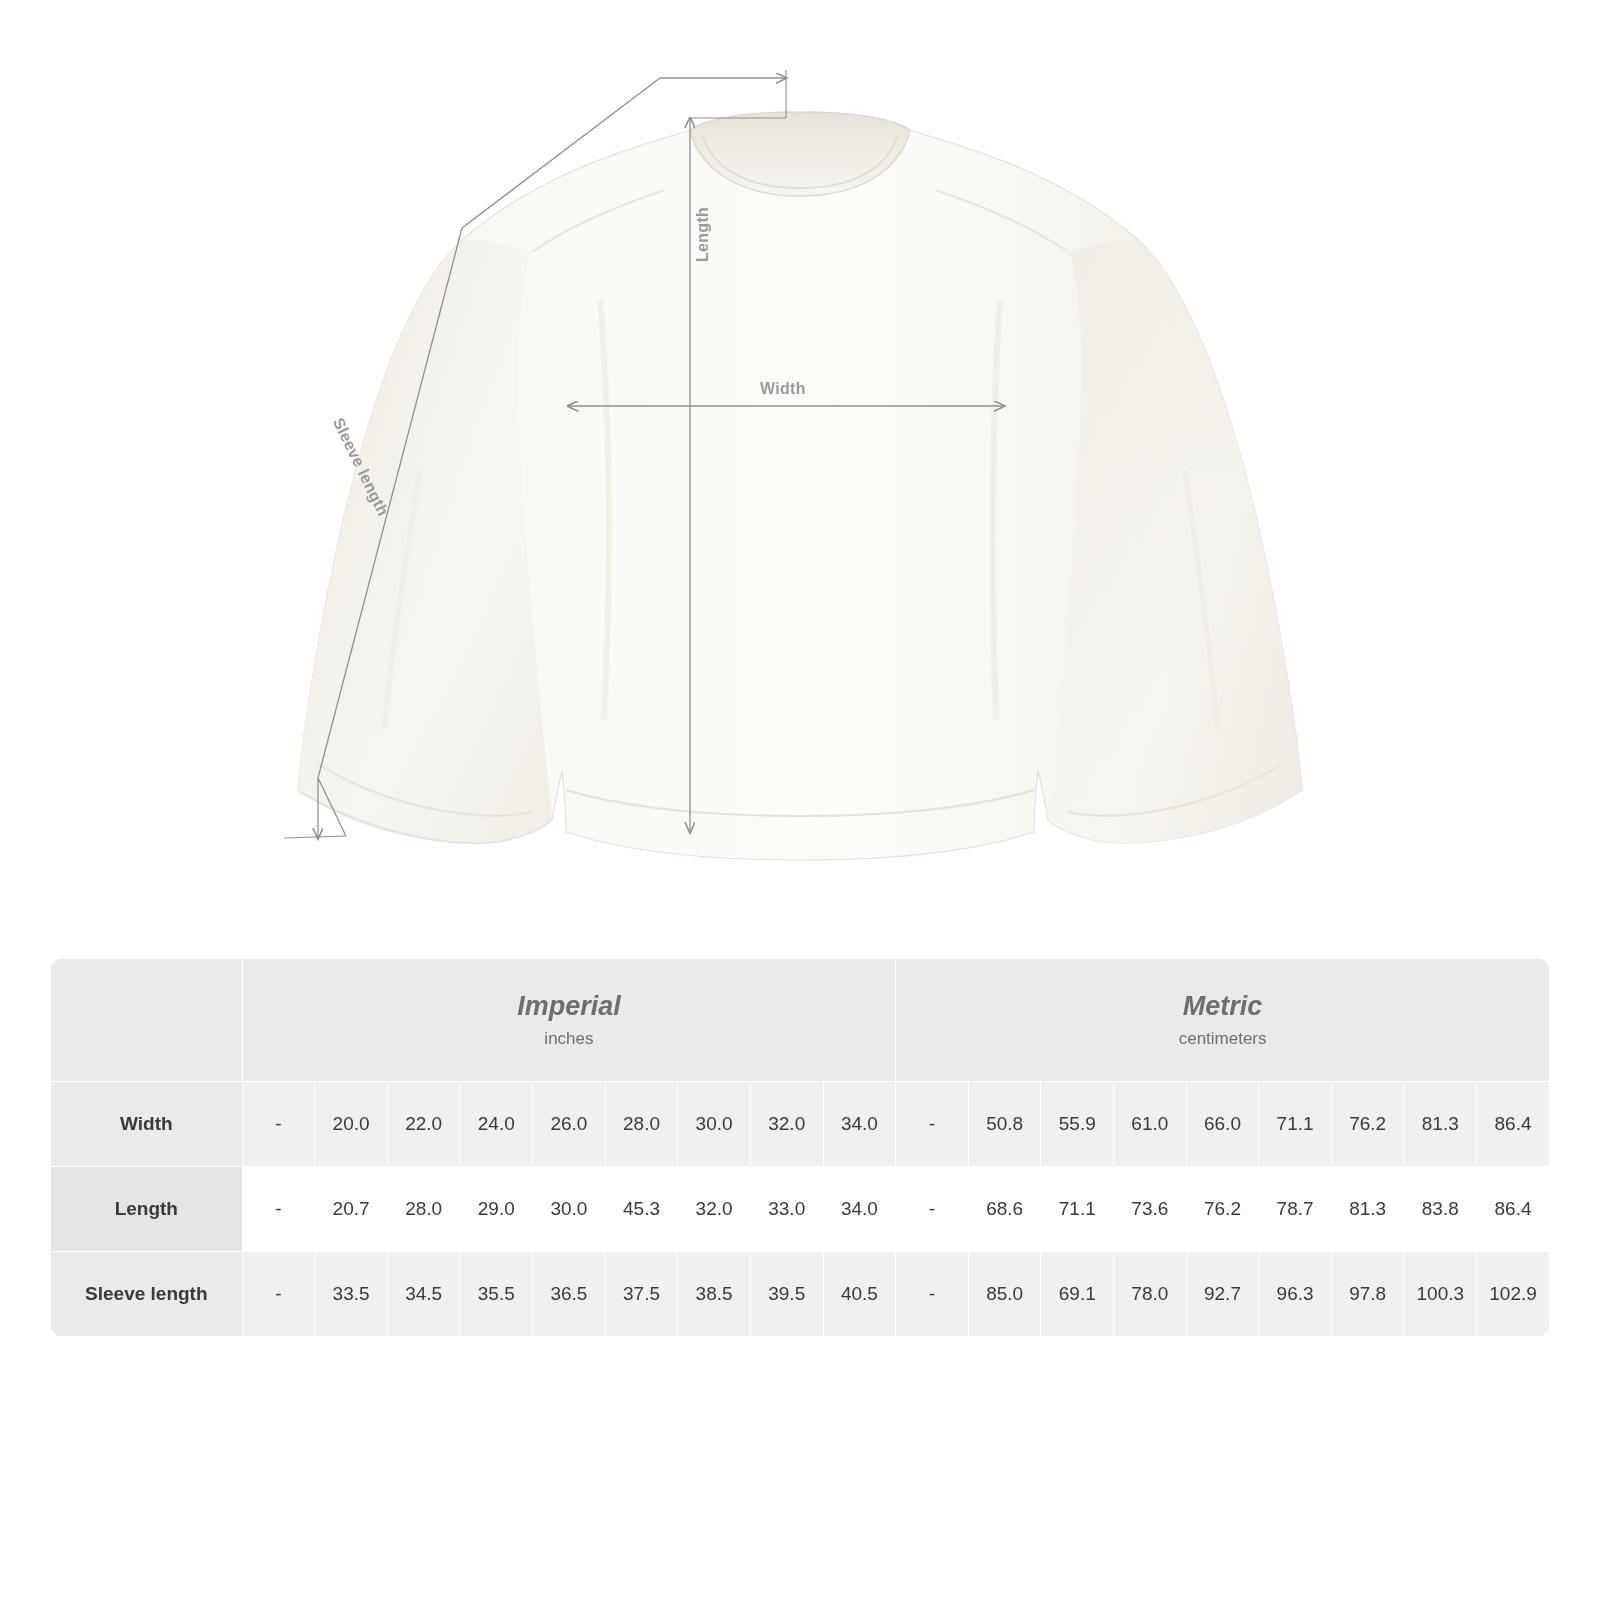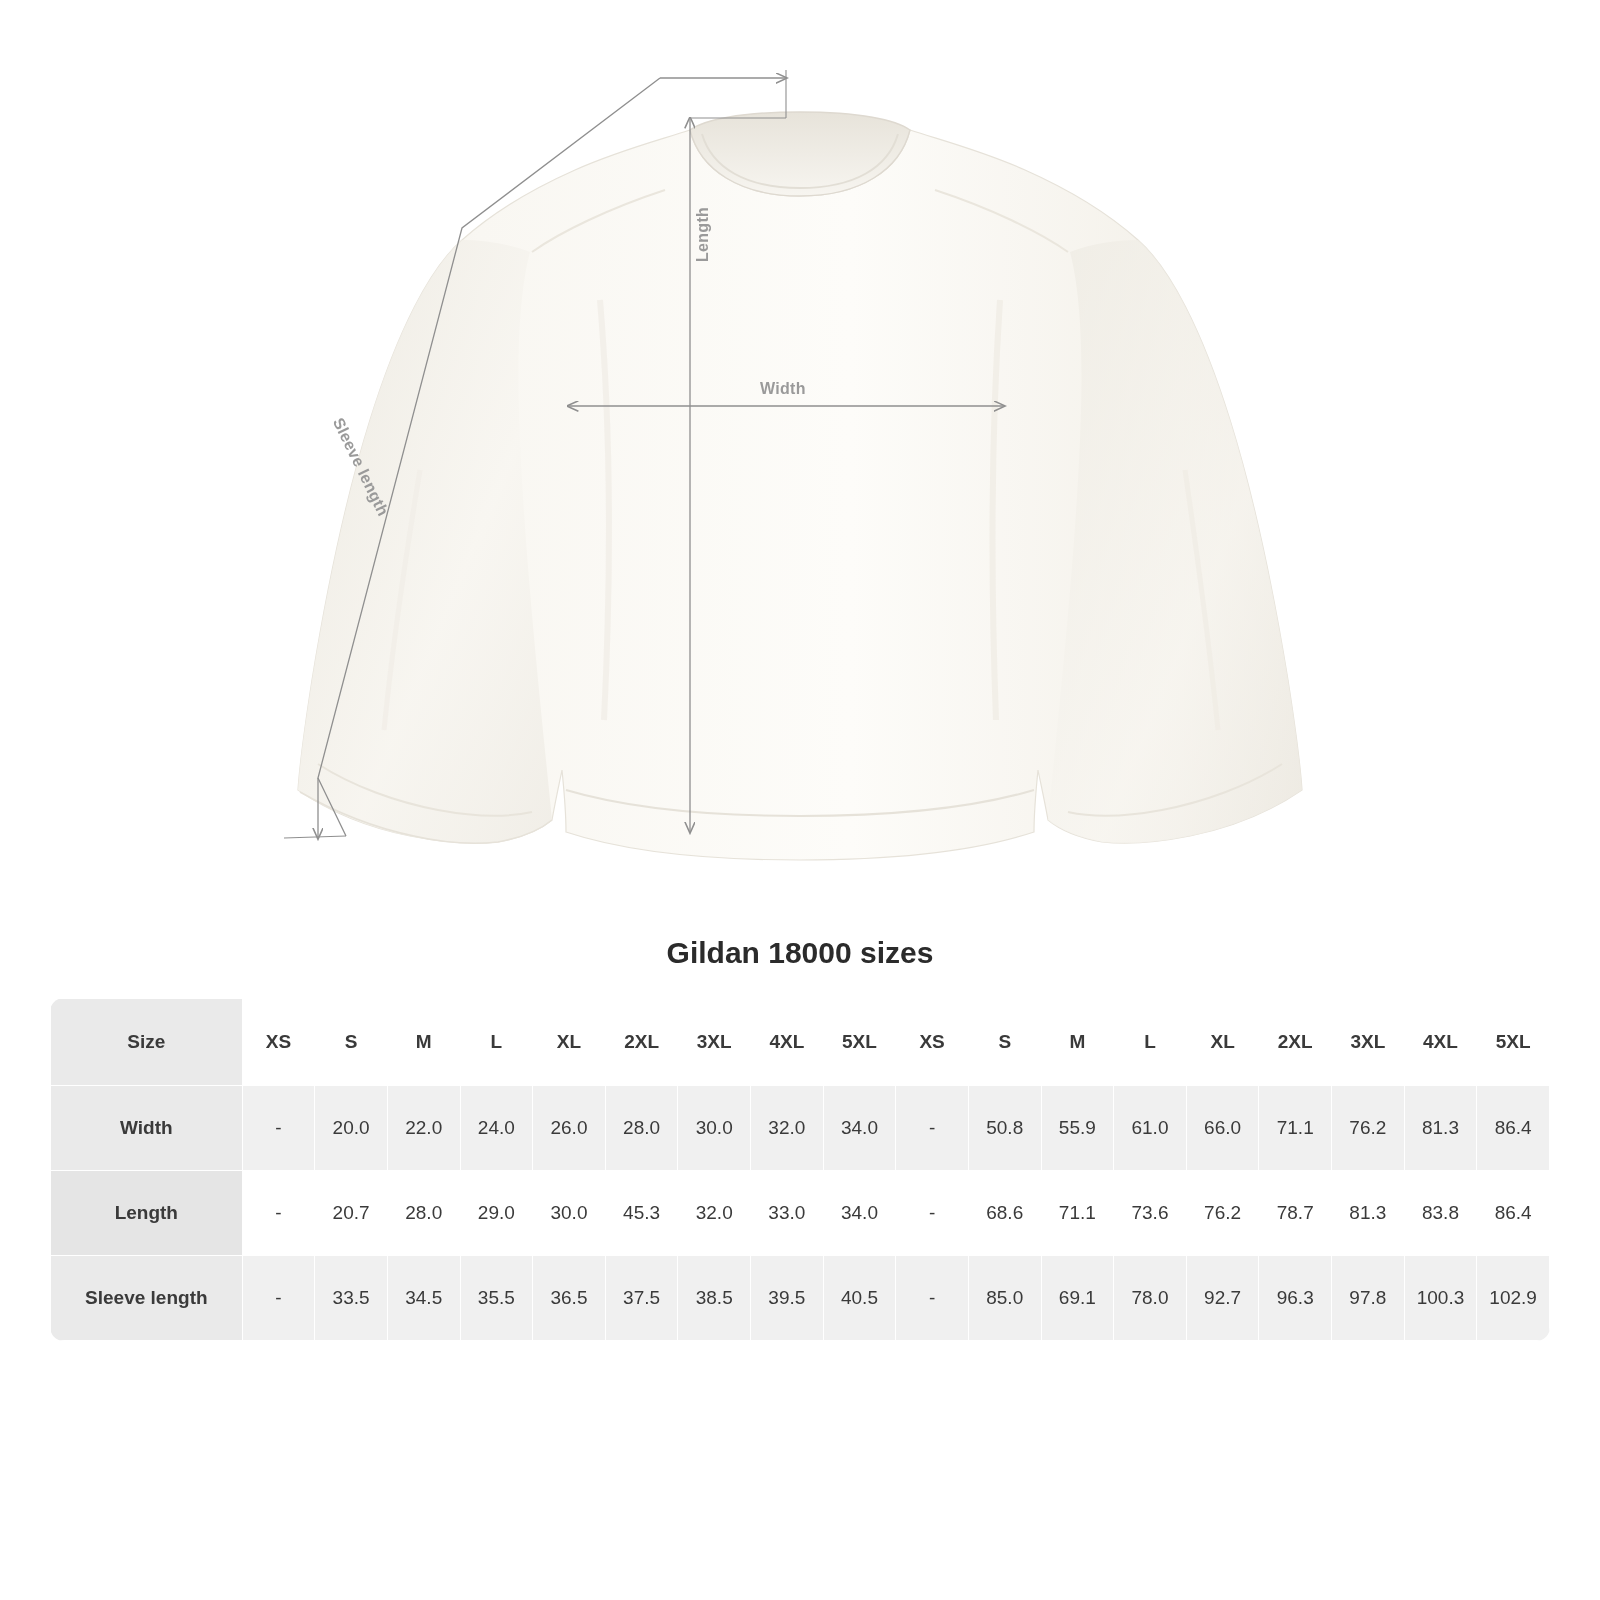--- a/index.html
+++ b/index.html
@@ -242,21 +242,20 @@
         <line x1="318" y1="778" x2="318" y2="838" marker-end="url(#arrowEnd)"></line>
       </g>
     </svg>
 
     <div class="dim-label width-label">Width</div>
     <div class="dim-label length-label">Length</div>
     <div class="dim-label sleeve-label">Sleeve length</div>
   </div>
 
   <div class="title-block">
-    <h1 class="chart-title">Gildan 18000 sizes</h1>
   </div>
 
   <div class="table-wrap">
     <table class="size-table">
       <colgroup>
         <col class="first-col">
         <col class="cell-col">
           <col class="cell-col">
           <col class="cell-col">
           <col class="cell-col">
@@ -269,42 +268,32 @@
           <col class="cell-col">
           <col class="cell-col">
           <col class="cell-col">
           <col class="cell-col">
         <col class="cell-col">
           <col class="cell-col">
           <col class="cell-col">
           <col class="cell-col">
       </colgroup>
       <tbody>
-
-        <tr class="hdr-row">
-          <td class="rowhead">Size</td>
-          <td>XS</td>
-          <td>S</td>
-          <td>M</td>
-          <td>L</td>
-          <td>XL</td>
-          <td>2XL</td>
-          <td>3XL</td>
-          <td>4XL</td>
-          <td>5XL</td>
-          <td>XS</td>
-          <td>S</td>
-          <td>M</td>
-          <td>L</td>
-          <td>XL</td>
-          <td>2XL</td>
-          <td>3XL</td>
-          <td>4XL</td>
-          <td>5XL</td>
+        <tr class="sys-row">
+          <td></td>
+          <td colspan="9">
+            <div class="sys-name">Imperial</div>
+            <div class="sys-unit">inches</div>
+          </td>
+          <td colspan="9">
+            <div class="sys-name">Metric</div>
+            <div class="sys-unit">centimeters</div>
+          </td>
         </tr>
+
 
         <tr class="data-row shade">
           <td class="rowhead">Width</td>
           <td>-</td>
           <td>20.0</td>
           <td>22.0</td>
           <td>24.0</td>
           <td>26.0</td>
           <td>28.0</td>
           <td>30.0</td>

